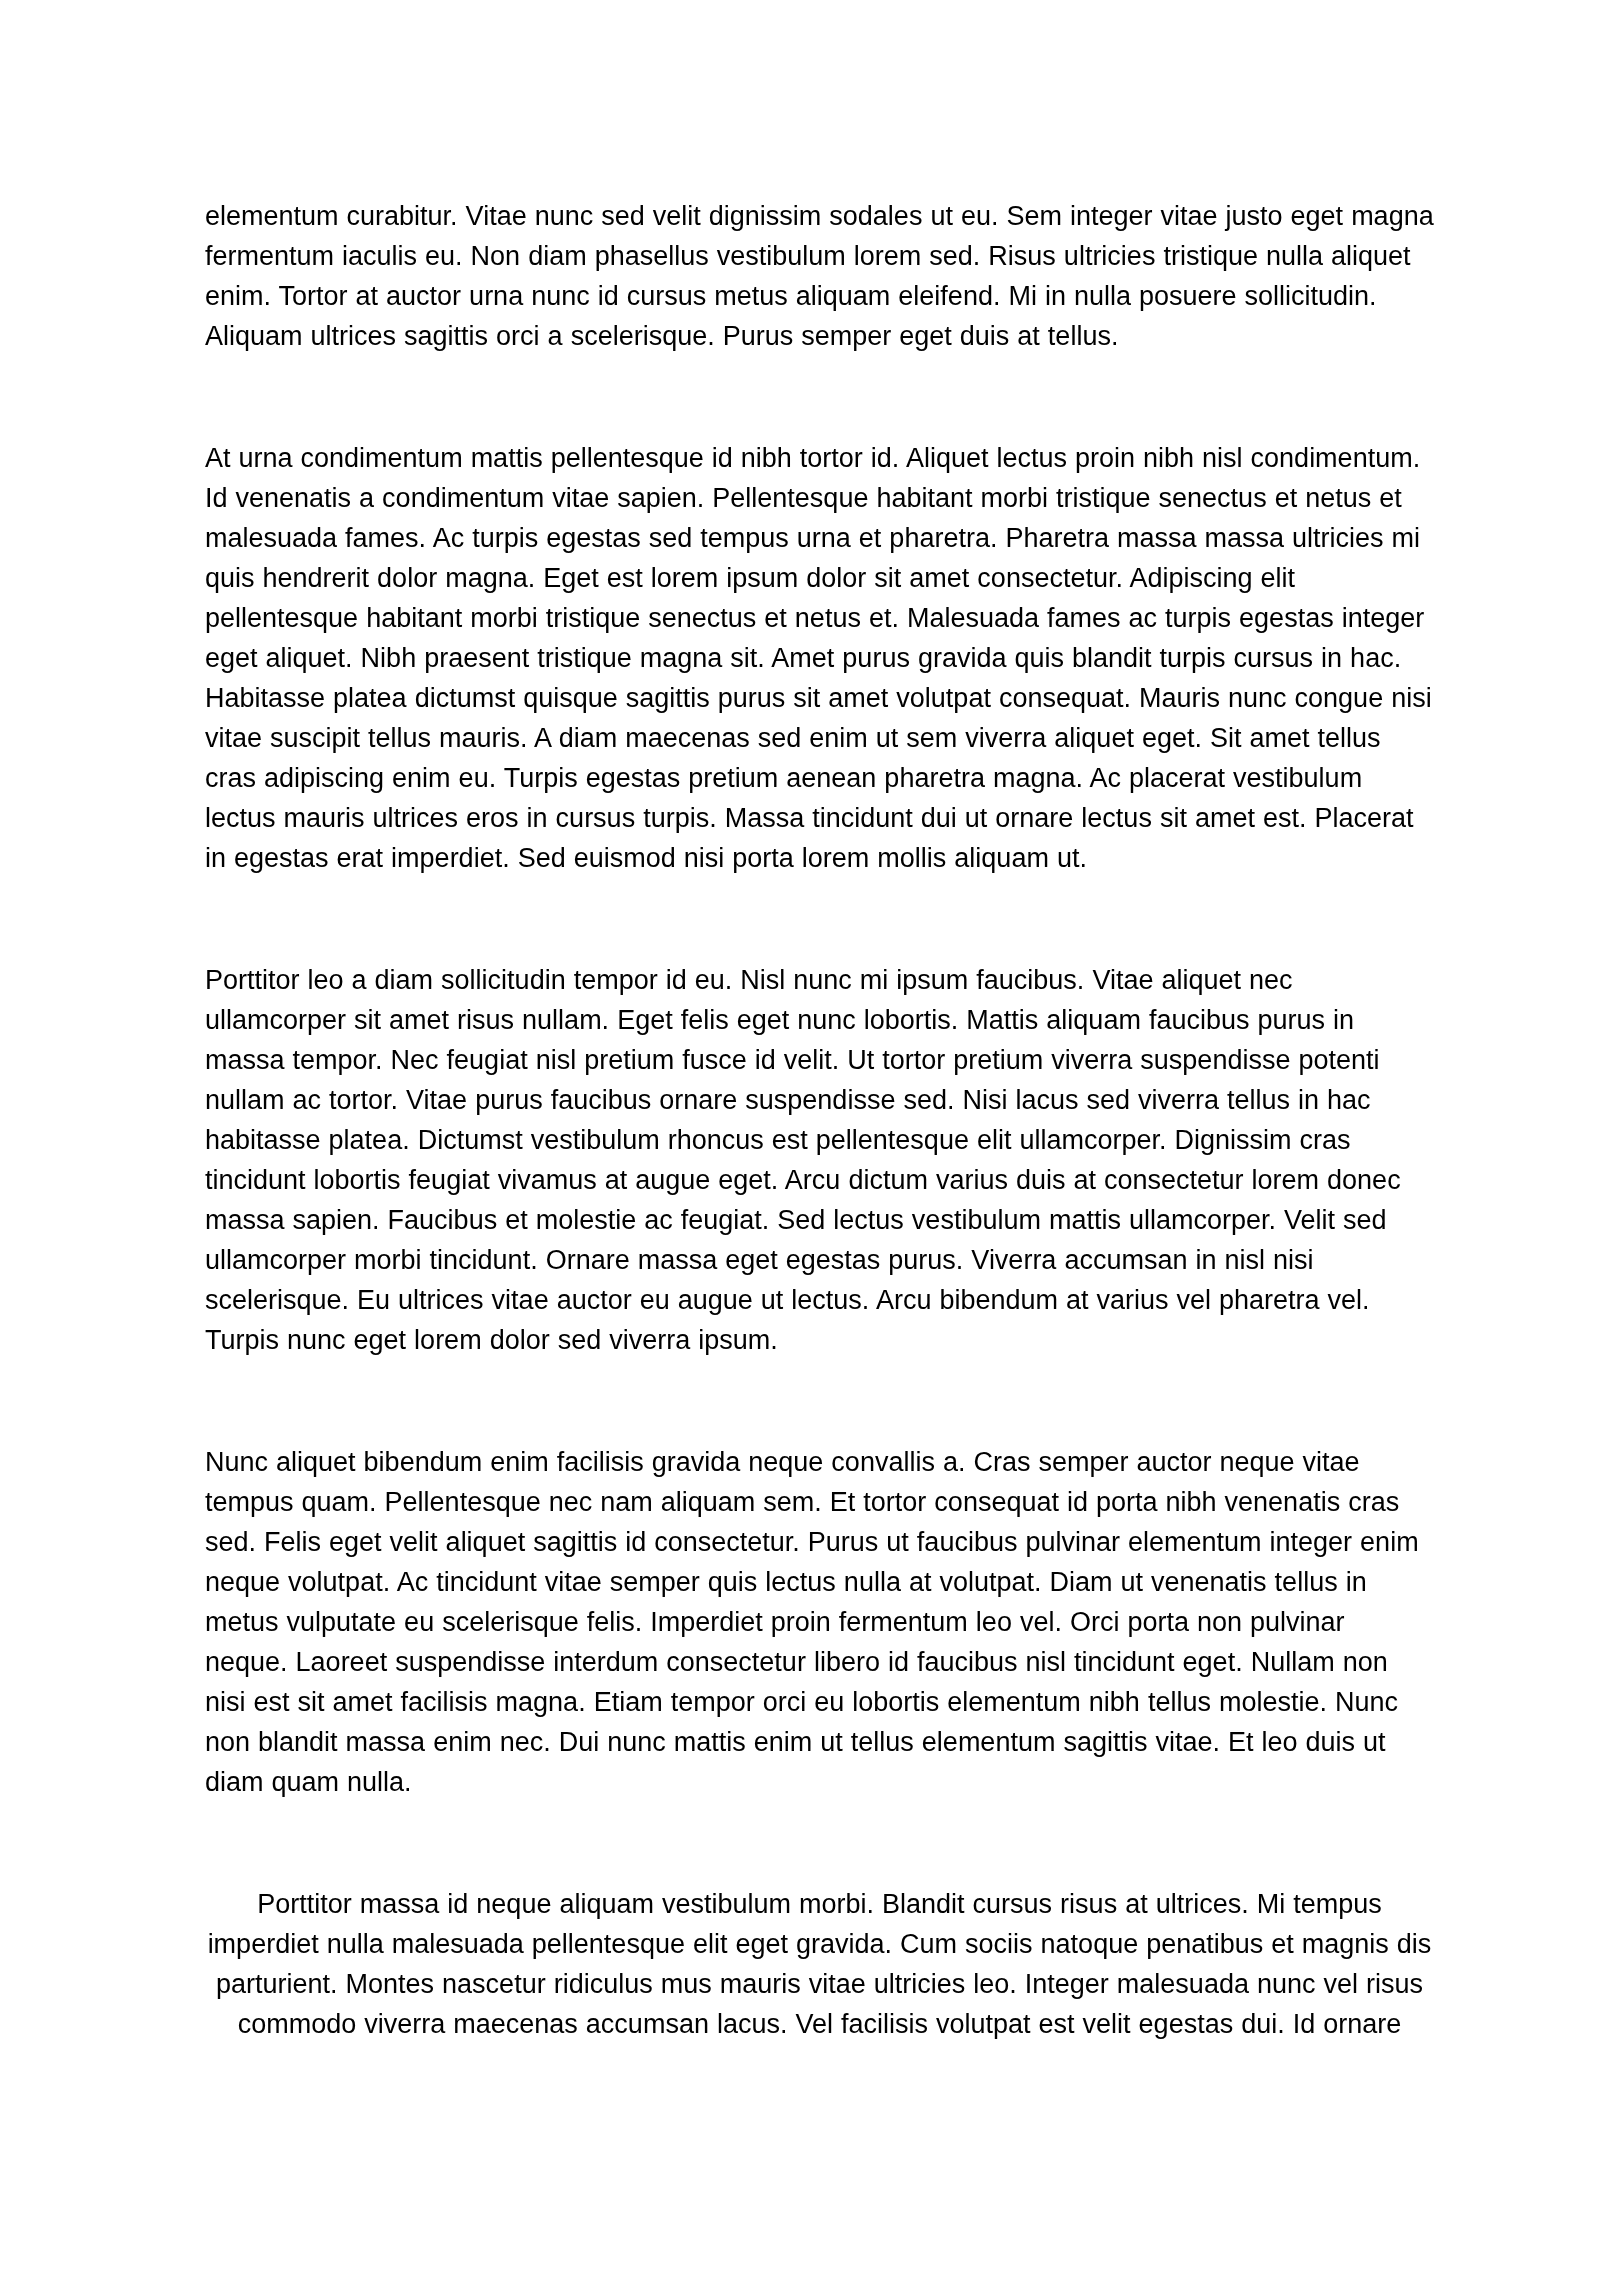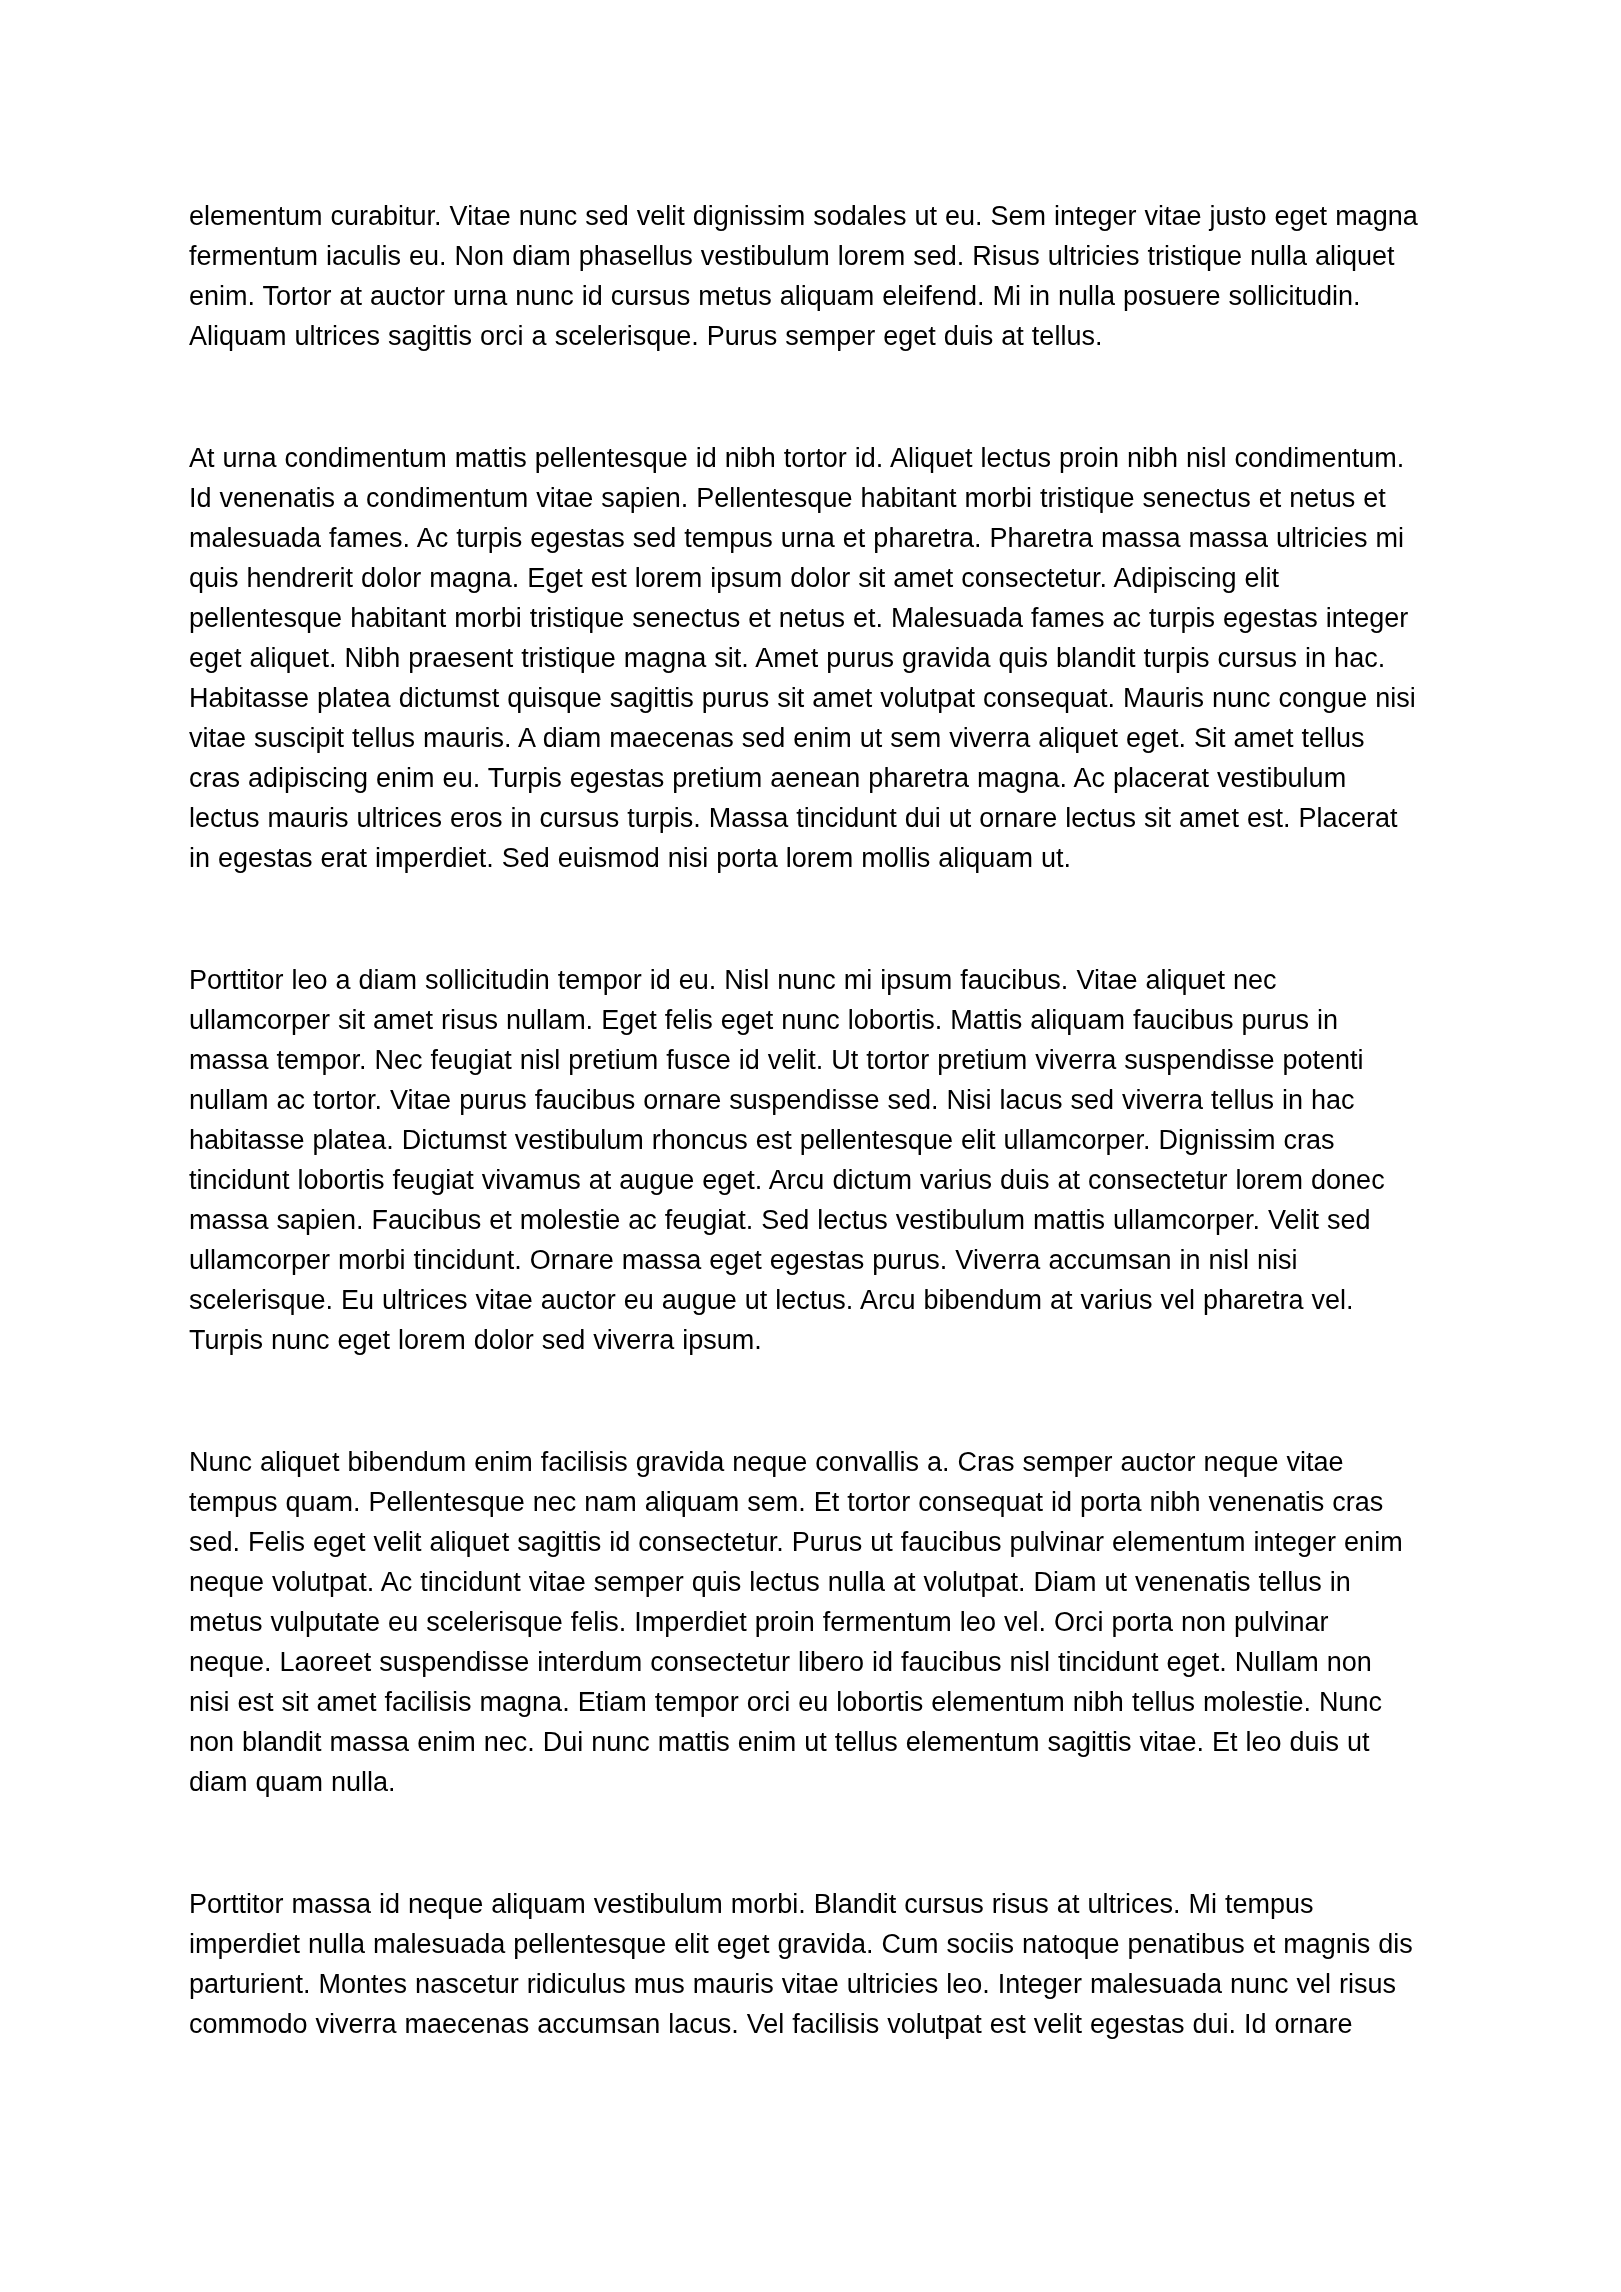--- a/index.html
+++ b/index.html
@@ -8,35 +8,36 @@
   }
   body {
     width: 1621px;
     height: 2293px;
     background: #ffffff;
     overflow: hidden;
     font-family: "Liberation Sans", sans-serif;
   }
   .doc-page {
     position: absolute;
-    left: 189px;
+    left: 205px;
     top: 196px;
     width: 1229px;
     color: #000000;
   }
   .para {
     margin: 0 0 82px 0;
     font-size: 27px;
     line-height: 40px;
     letter-spacing: 0;
     text-align: left;
     word-spacing: 0.5px;
   }
   .para:last-child {
     margin-bottom: 12px;
+    text-align: center;
   }
 </style>
 </head>
 <body>
 
 <div class="doc-page">
   <p class="para">elementum curabitur. Vitae nunc sed velit dignissim sodales ut eu. Sem integer vitae justo eget magna fermentum iaculis eu. Non diam phasellus vestibulum lorem sed. Risus ultricies tristique nulla aliquet enim. Tortor at auctor urna nunc id cursus metus aliquam eleifend. Mi in nulla posuere sollicitudin. Aliquam ultrices sagittis orci a scelerisque. Purus semper eget duis at tellus.</p>
   <p class="para">At urna condimentum mattis pellentesque id nibh tortor id. Aliquet lectus proin nibh nisl condimentum. Id venenatis a condimentum vitae sapien. Pellentesque habitant morbi tristique senectus et netus et malesuada fames. Ac turpis egestas sed tempus urna et pharetra. Pharetra massa massa ultricies mi quis hendrerit dolor magna. Eget est lorem ipsum dolor sit amet consectetur. Adipiscing elit pellentesque habitant morbi tristique senectus et netus et. Malesuada fames ac turpis egestas integer eget aliquet. Nibh praesent tristique magna sit. Amet purus gravida quis blandit turpis cursus in hac. Habitasse platea dictumst quisque sagittis purus sit amet volutpat consequat. Mauris nunc congue nisi vitae suscipit tellus mauris. A diam maecenas sed enim ut sem viverra aliquet eget. Sit amet tellus cras adipiscing enim eu. Turpis egestas pretium aenean pharetra magna. Ac placerat vestibulum lectus mauris ultrices eros in cursus turpis. Massa tincidunt dui ut ornare lectus sit amet est. Placerat in egestas erat imperdiet. Sed euismod nisi porta lorem mollis aliquam ut.</p>
   <p class="para">Porttitor leo a diam sollicitudin tempor id eu. Nisl nunc mi ipsum faucibus. Vitae aliquet nec ullamcorper sit amet risus nullam. Eget felis eget nunc lobortis. Mattis aliquam faucibus purus in massa tempor. Nec feugiat nisl pretium fusce id velit. Ut tortor pretium viverra suspendisse potenti nullam ac tortor. Vitae purus faucibus ornare suspendisse sed. Nisi lacus sed viverra tellus in hac habitasse platea. Dictumst vestibulum rhoncus est pellentesque elit ullamcorper. Dignissim cras tincidunt lobortis feugiat vivamus at augue eget. Arcu dictum varius duis at consectetur lorem donec massa sapien. Faucibus et molestie ac feugiat. Sed lectus vestibulum mattis ullamcorper. Velit sed ullamcorper morbi tincidunt. Ornare massa eget egestas purus. Viverra accumsan in nisl nisi scelerisque. Eu ultrices vitae auctor eu augue ut lectus. Arcu bibendum at varius vel pharetra vel. Turpis nunc eget lorem dolor sed viverra ipsum.</p>
   <p class="para">Nunc aliquet bibendum enim facilisis gravida neque convallis a. Cras semper auctor neque vitae tempus quam. Pellentesque nec nam aliquam sem. Et tortor consequat id porta nibh venenatis cras sed. Felis eget velit aliquet sagittis id consectetur. Purus ut faucibus pulvinar elementum integer enim neque volutpat. Ac tincidunt vitae semper quis lectus nulla at volutpat. Diam ut venenatis tellus in metus vulputate eu scelerisque felis. Imperdiet proin fermentum leo vel. Orci porta non pulvinar neque. Laoreet suspendisse interdum consectetur libero id faucibus nisl tincidunt eget. Nullam non nisi est sit amet facilisis magna. Etiam tempor orci eu lobortis elementum nibh tellus molestie. Nunc non blandit massa enim nec. Dui nunc mattis enim ut tellus elementum sagittis vitae. Et leo duis ut diam quam nulla.</p>

